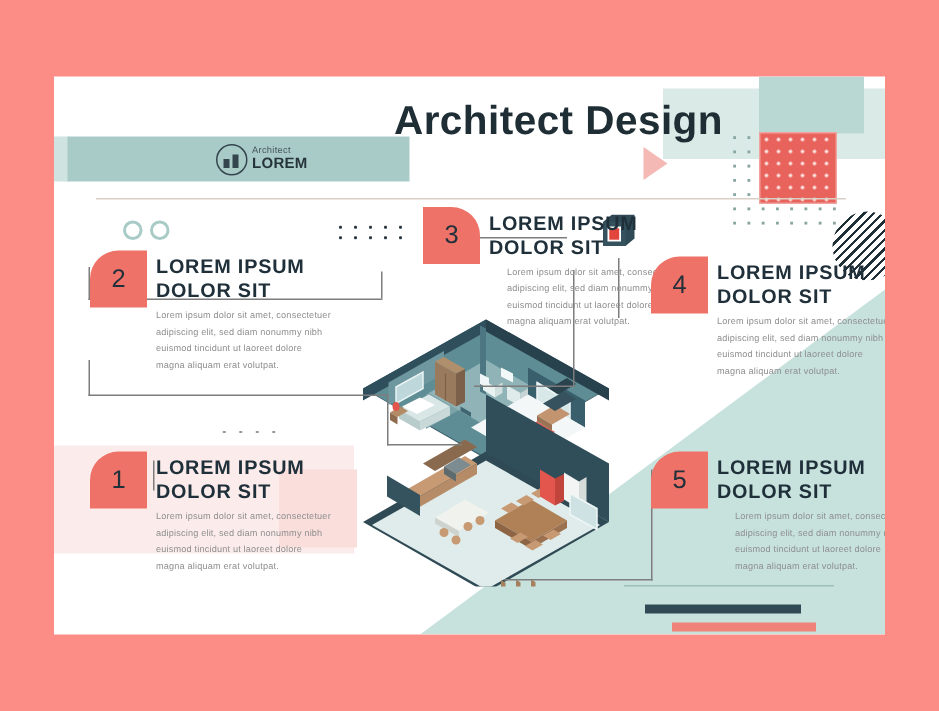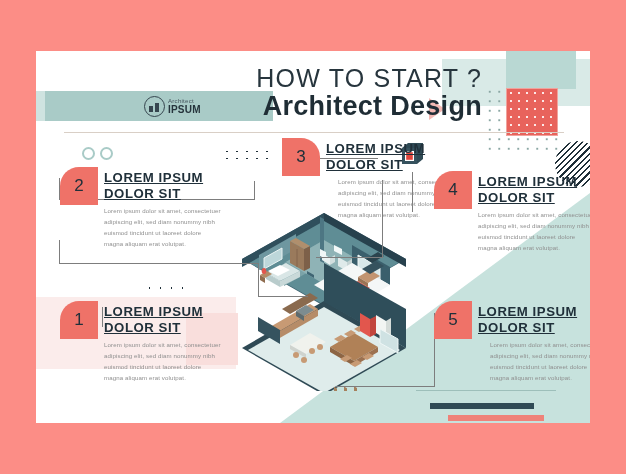--- a/index.html
+++ b/index.html
@@ -130,21 +130,21 @@
   .step{position:absolute;}
   .badge{
     position:absolute;width:38px;height:38px;background:#ef7268;
     display:flex;align-items:center;justify-content:center;
     font-size:17px;color:#21303a;
   }
   .b-tl{border-radius:19px 0 0 0;}   
   .b-tr{border-radius:0 19px 0 0;}
   .head{
     font-size:13.2px;font-weight:bold;color:#20303a;letter-spacing:.55px;
-    line-height:1.23;white-space:pre-line;text-decoration:underline;
+    line-height:1.23;white-space:pre-line;
   }
   .body{
     font-size:6.1px;color:#8f8f8f;line-height:1.82;letter-spacing:.12px;
     width:118px;
   }
   .connector{position:absolute;border-color:#7d7d7d;border-style:solid;border-width:0;}
 
   
   .house{position:absolute;left:198px;top:150px;width:180px;height:190px;}
 </style>
@@ -181,26 +181,25 @@
         <polygon points="0,5 15,5 15,21 0,21" fill="#36525e"></polygon>
         <rect x="3" y="8" width="9" height="10" fill="#ffffff"></rect>
         <rect x="4.2" y="9.2" width="6.6" height="7.6" fill="#e2453c"></rect>
       </svg>
     </div>
 
     <div class="logo">
       <div class="logo-mark"></div>
       <div class="logo-txt">
         <div class="l1">Architect</div>
-        <div class="l2">IPSUM</div>
+        <div class="l2">LOREM</div>
       </div>
     </div>
 
     <div class="title-wrap">
-      <div class="t1">HOW TO START ?</div>
       <div class="t2">Architect Design</div>
     </div>
 
     <div class="house">
       <svg width="180" height="190" viewBox="0 0 180 190">
 
         <polygon points="90,12 172,58 90,105 8,58" fill="#3d6270"></polygon>
         <polygon points="90,18 166,61 90,104 14,61" fill="#5f8d95"></polygon>
 
         <polygon points="8,58 90,12 90,20 8,66" fill="#2f4f5c"></polygon>

